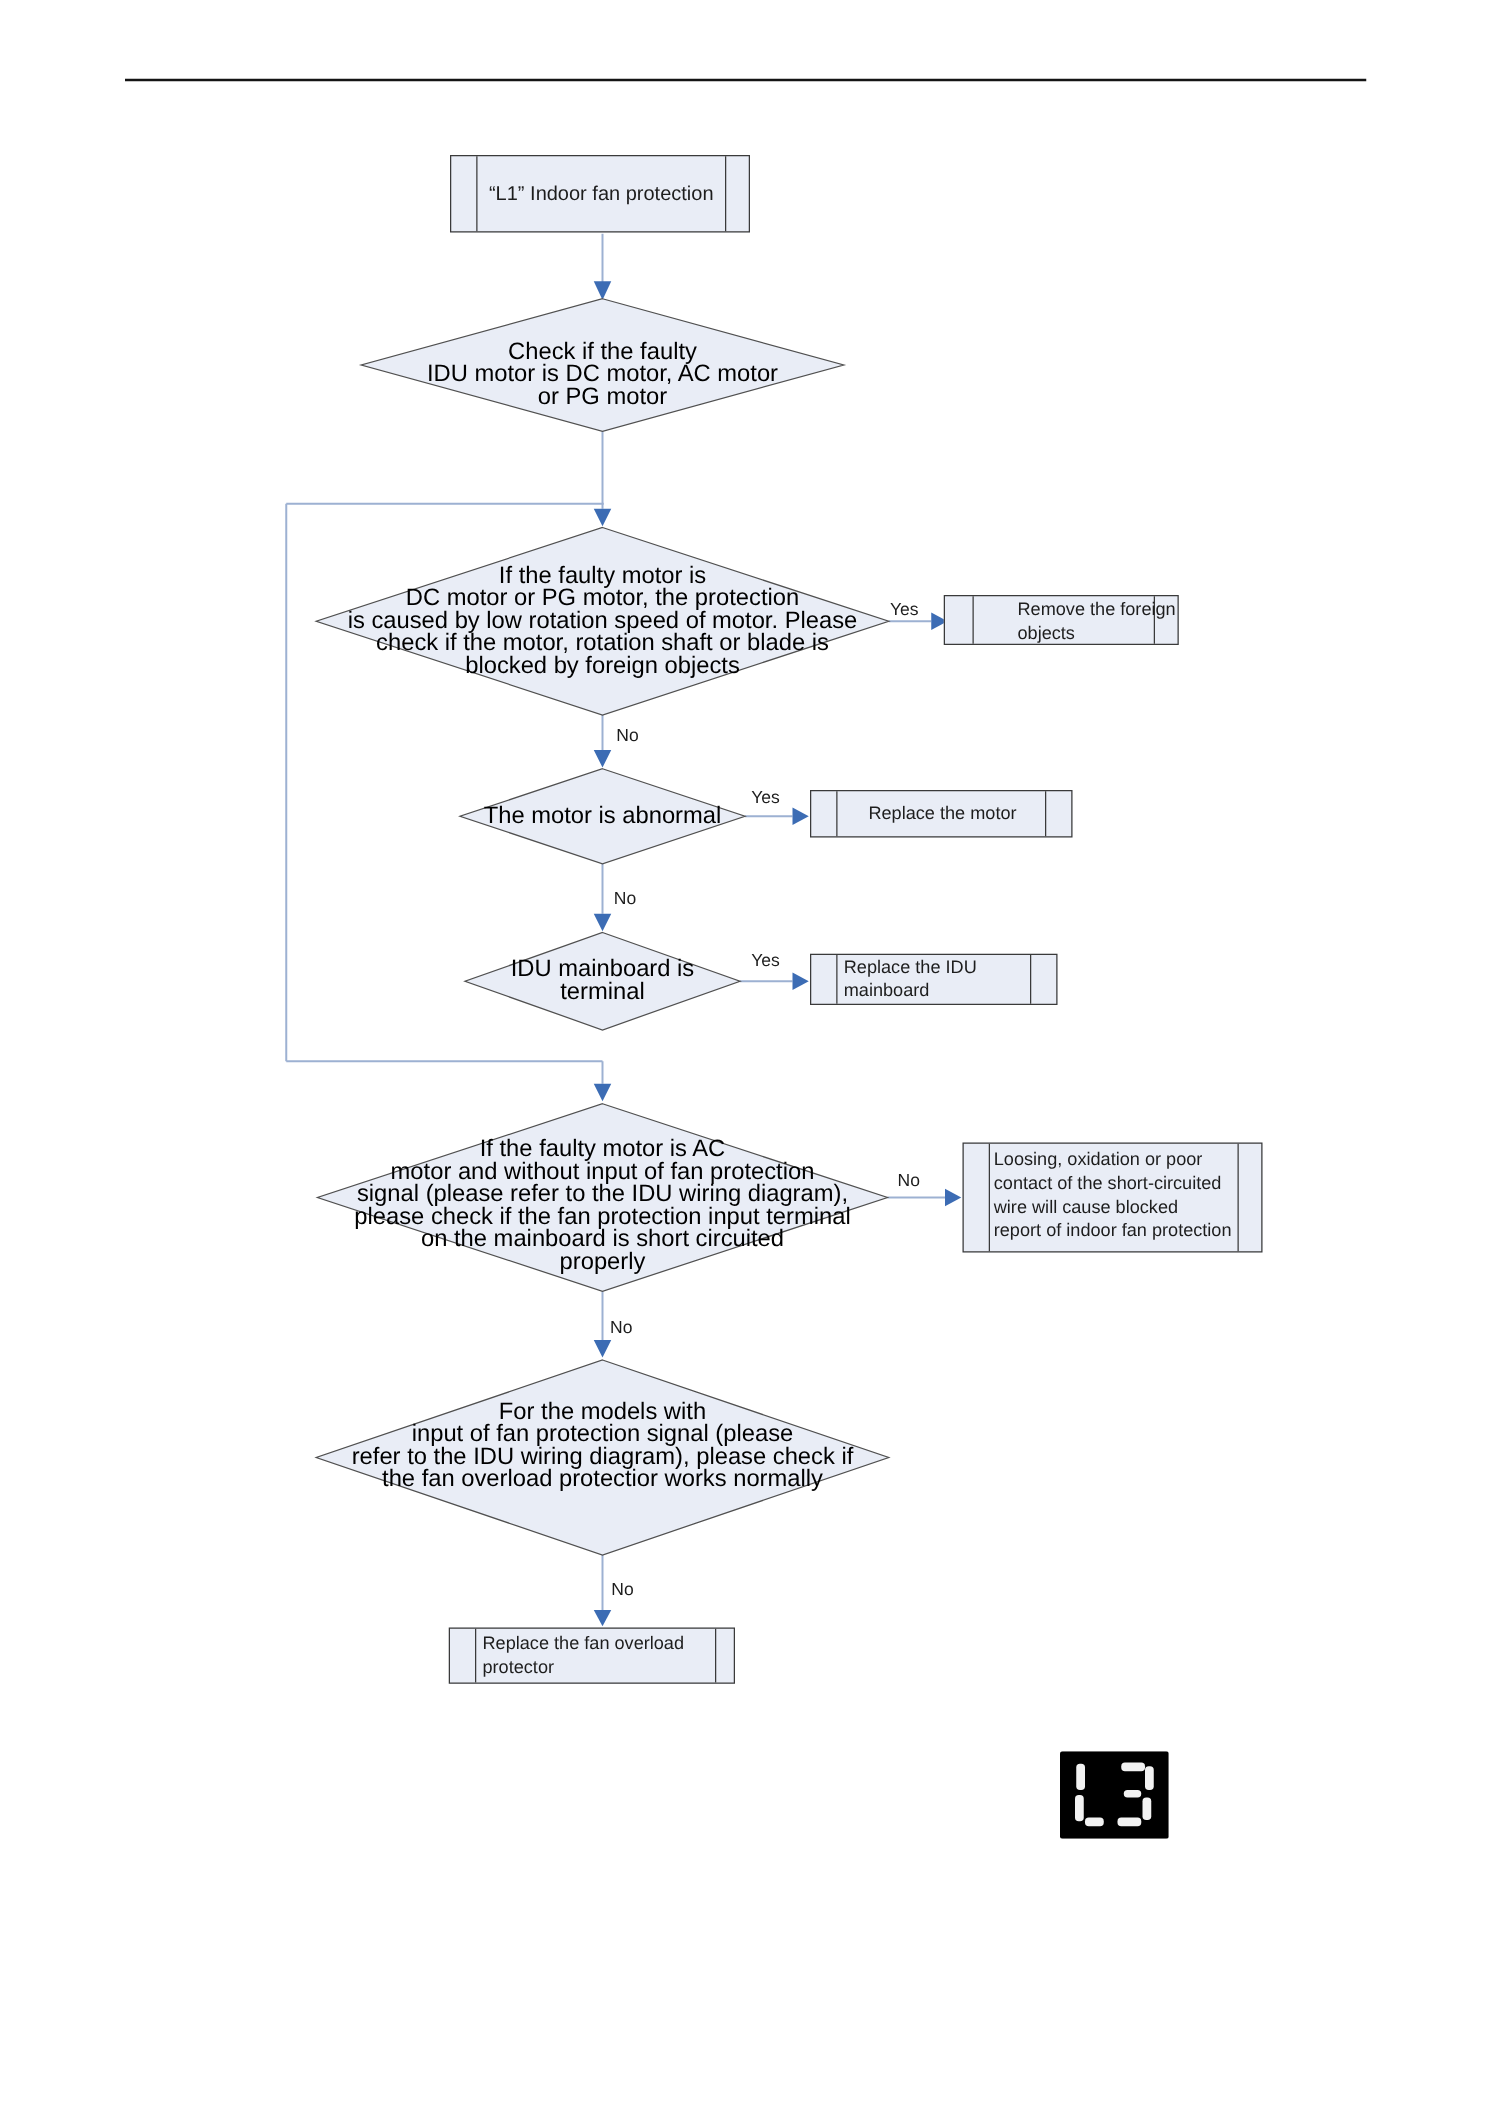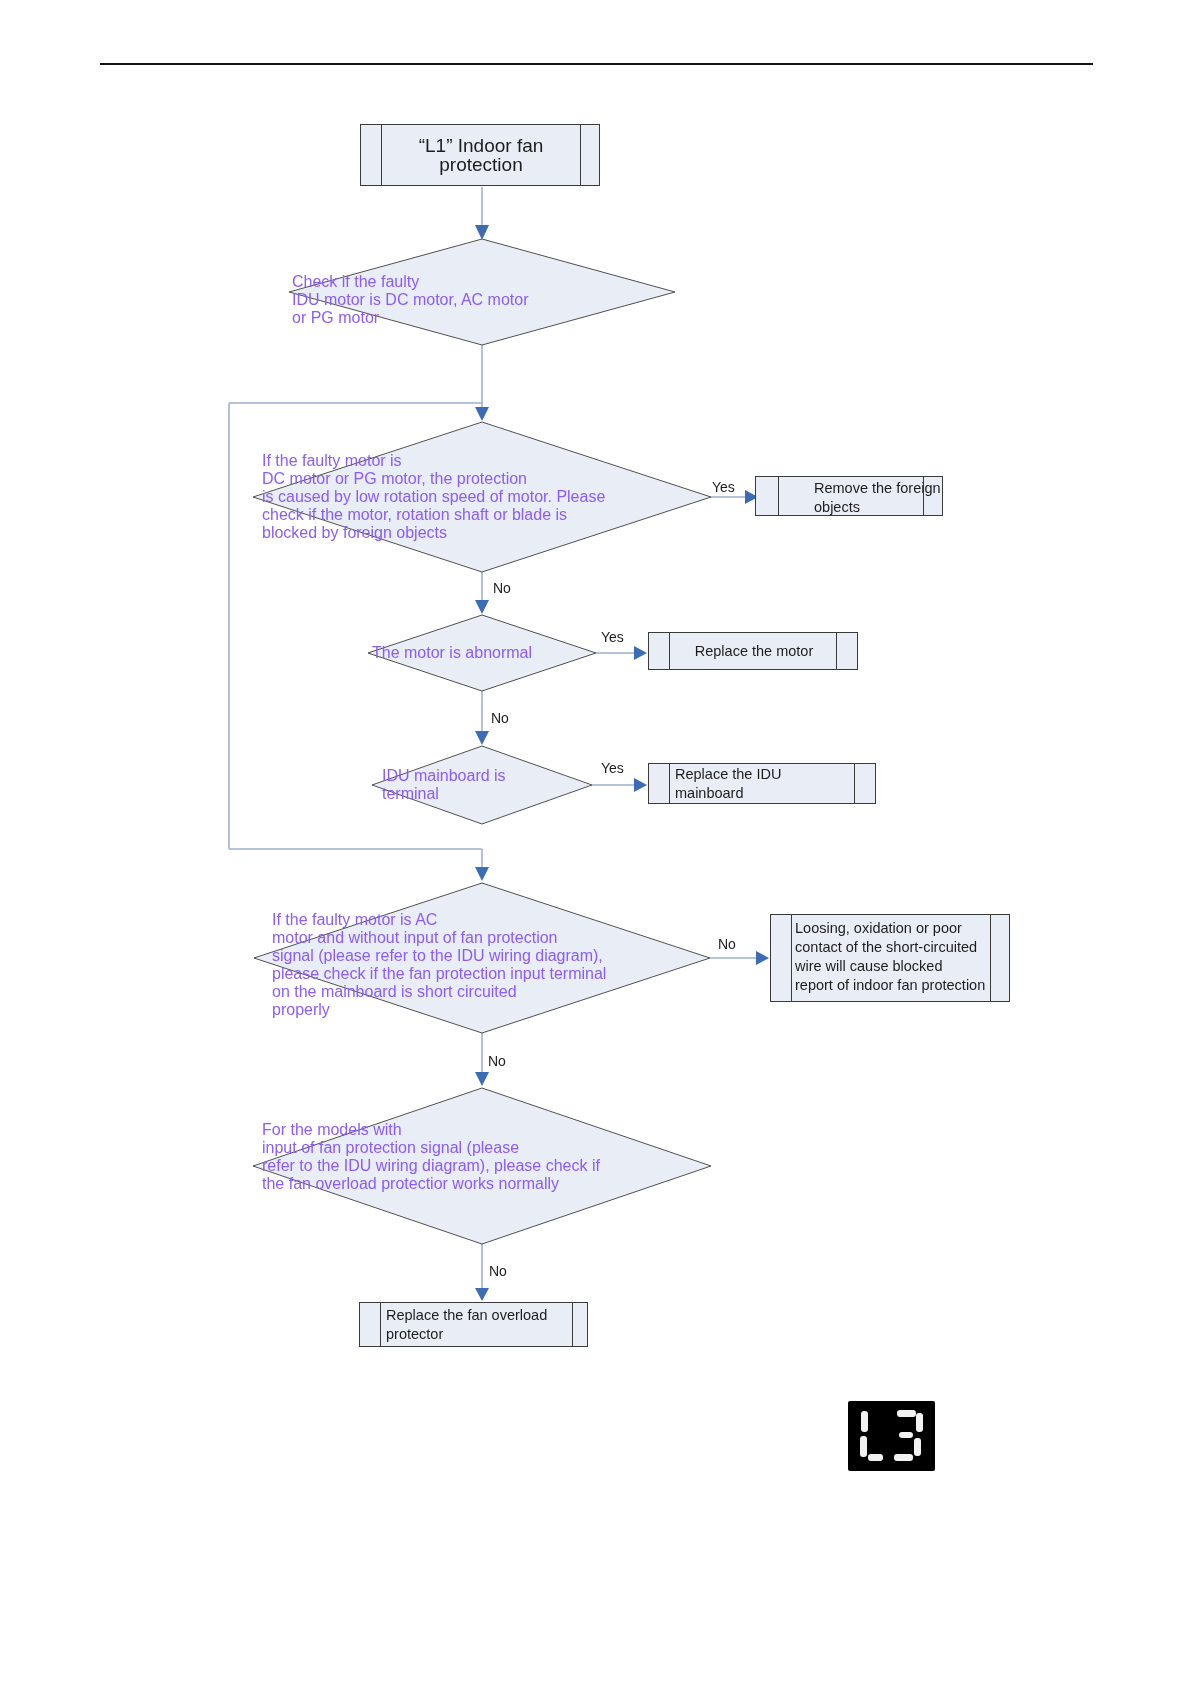--- a/index.html
+++ b/index.html
@@ -11,23 +11,23 @@
   svg.connectors { position:absolute; left:0; top:0; }
   .edge { stroke:#9db1d2; stroke-width:1.6; fill:none; }
   .arrowhead { fill:#3c6cb4; stroke:none; }
   .diamond { fill:#e9edf6; stroke:#505050; stroke-width:1; }
   .pp-box { position:absolute; background:#e9edf6; border:1px solid #3a3a3a; box-sizing:border-box; }
   .pp-box .sidebar-l, .pp-box .sidebar-r { position:absolute; top:0; bottom:0; width:1px; background:#3a3a3a; }
   .pp-box .sidebar-l { left:20px; }
   .pp-box .sidebar-r { right:18px; }
   .box-text { position:absolute; white-space:pre-line; font-size:14.5px; line-height:19px; color:#1d1d1d; }
   .box-text.centered { left:22px; right:20px; top:0; bottom:0; display:flex; align-items:center; justify-content:center; text-align:center; }
-  .dtext { position:absolute; white-space:pre-line; text-align:left; font-size:16px; line-height:18px; color:#8b5cf6; }
+  .dtext { position:absolute; white-space:pre-line; text-align:center; font-size:19px; line-height:18px; color:#000000; }
   .edge-label { position:absolute; font-size:14px; color:#1d1d1d; }
-  .start-text { font-size:19px; }
+  .start-text { font-size:16px; }
   .segdisplay { position:absolute; left:848px; top:1401px; }
 </style>
 </head>
 <body>
 
 <div class="page">
 
   <div class="top-rule"></div>
 
   <svg class="connectors" width="1191" height="1684" viewBox="0 0 1191 1684">
@@ -88,21 +88,21 @@
     <div class="box-text" style="left:27px; top:2px;margin-left:31px;">Remove the foreign
 objects</div>
   </div>
 
   <div class="pp-box" style="left:648px; top:632px; width:210px; height:38px;">
     <span class="sidebar-l"></span>
     <span class="sidebar-r" style="right:20px;"></span>
     <div class="box-text centered">Replace the motor</div>
   </div>
 
-  <div class="pp-box" style="left:648px; top:763px; width:228px; height:41px;">
+  <div class="pp-box" style="left:648px; top:763px; width:198px; height:41px;">
     <span class="sidebar-l"></span>
     <span class="sidebar-r" style="right:20px;"></span>
     <div class="box-text" style="left:26px; top:1px;">Replace the IDU
 mainboard</div>
   </div>
 
   <div class="pp-box" style="left:770px; top:914px; width:240px; height:88px;">
     <span class="sidebar-l"></span>
     <span class="sidebar-r"></span>
     <div class="box-text" style="left:24px; top:4px;">Loosing, oxidation or poor

